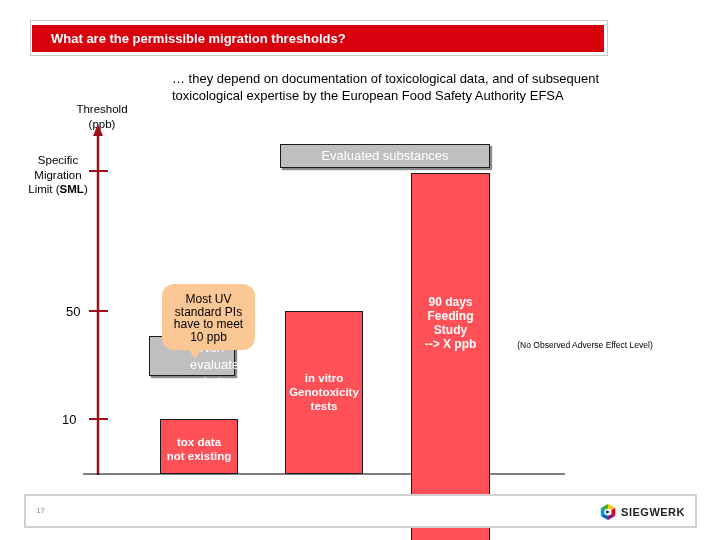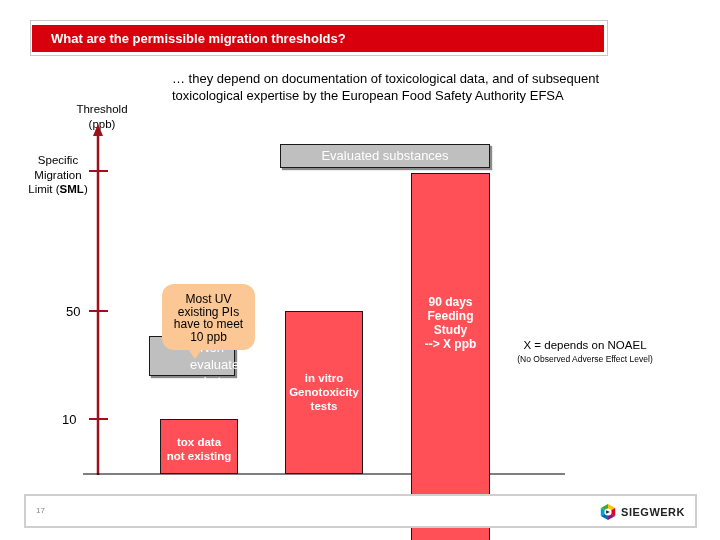--- a/index.html
+++ b/index.html
@@ -140,27 +140,26 @@
 
 <div class="gray-box" style="left:280px; top:144px; width:210px; height:24px; line-height:22px;">Evaluated substances</div>
 
 <div class="gray-box" style="left:149px; top:336px; width:86px; height:40px; line-height:17px; padding-top:2px;padding-left:40px;">
   <div>Non evaluated</div>
   <div>substances</div>
 </div>
 
 <div class="callout">
   <div>Most UV</div>
-  <div>existing PIs</div>
+  <div>standard PIs</div>
   <div>have to meet</div>
   <div>10 ppb</div>
 </div>
 
 <div class="noael">
-  <div class="main">X = depends on NOAEL</div>
   <div class="sub">(No Observed Adverse Effect Level)</div>
 </div>
 
 <div class="footer">
   <div class="page-num">17</div>
   <div class="logo">
     <svg class="logo-mark" viewBox="0 0 20 20">
       <polygon points="10,1 18,5.5 10,10" fill="#f7c600"></polygon>
       <polygon points="18,5.5 18,14.5 10,10" fill="#e2001a"></polygon>
       <polygon points="18,14.5 10,19 10,10" fill="#8b1a7a"></polygon>

